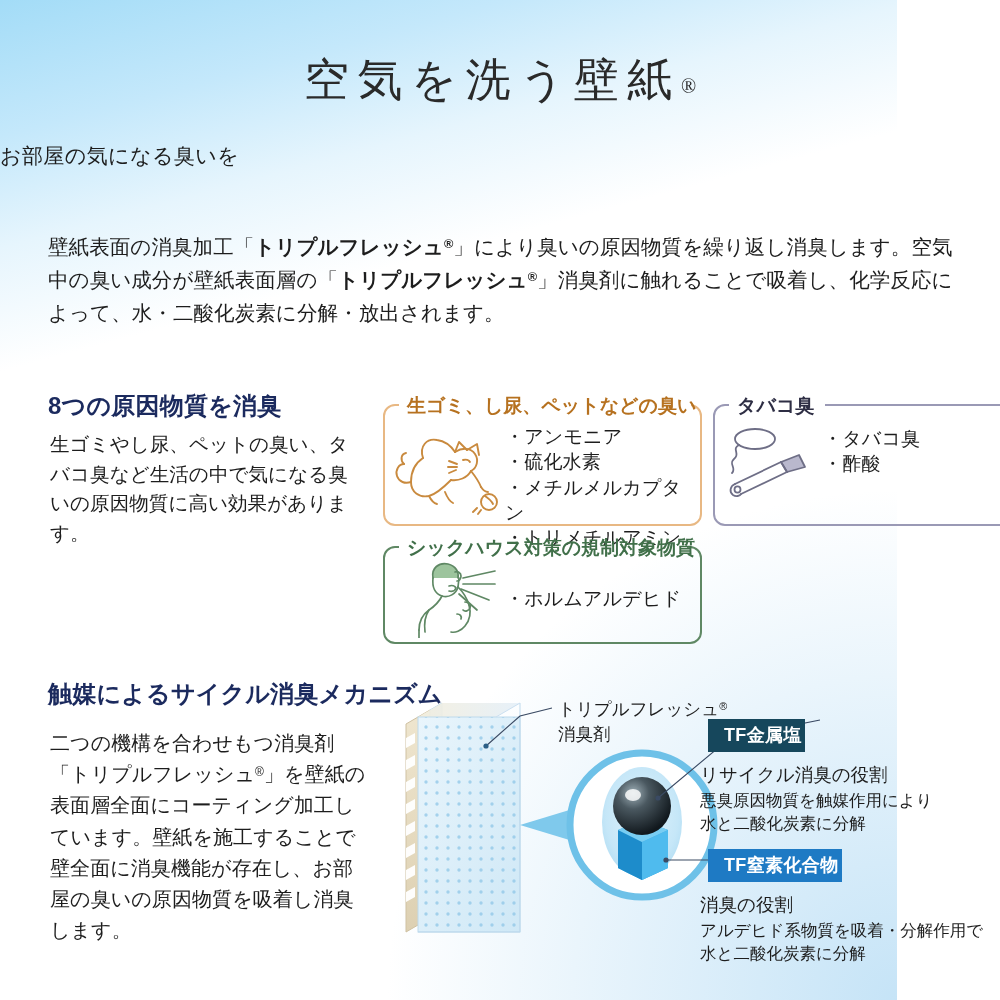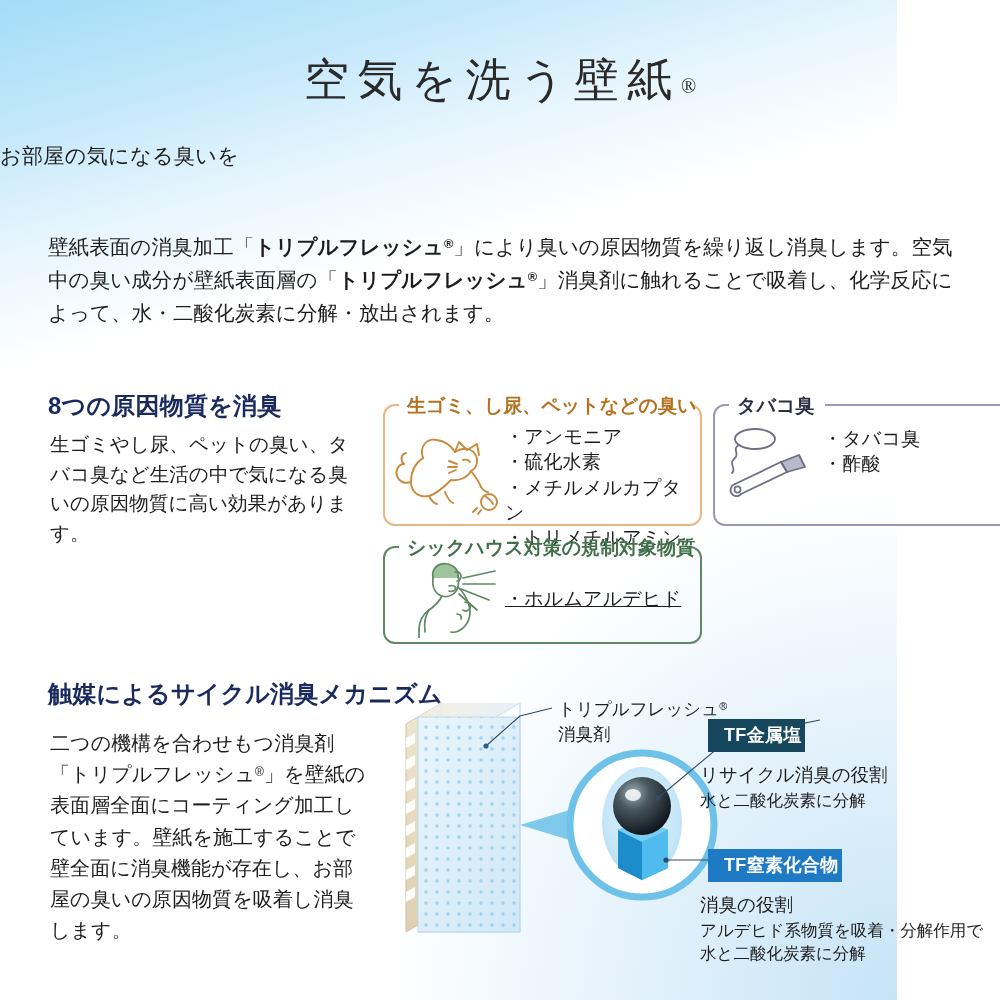--- a/index.html
+++ b/index.html
@@ -67,21 +67,21 @@
   #box-pet{left:383px;top:404px;width:315px;height:118px;border-color:#e8b883;}
   #box-pet .lgd{color:#b6711f;}
   #box-tob{left:713px;top:404px;width:272px;height:118px;border-color:#9a99b5;padding-left:43px;}
   #box-tob .lgd{color:#2e2e44;}
   #box-sick{left:383px;top:546px;width:315px;height:94px;border-color:#5f8864;}
   #box-sick .lgd{color:#41704a;}
 
   .clist{position:absolute;font-size:19px;line-height:1.33;color:#1d1d1d;letter-spacing:.01em;}
   #list-pet{left:120px;top:18px;}
   #list-tob{left:108px;top:20px;}
-  #list-sick{left:120px;top:38px;text-decoration:underline;}
+  #list-sick{left:120px;top:38px;}
 
   .ill{position:absolute;}
 
   
   #diagram{position:absolute;left:400px;top:690px;width:600px;height:300px;}
   #lbl-tf{left:527px;top:697px;width:200px;font-size:17.5px;line-height:1.42;color:#1d1d1d;position:absolute;margin-left:31px;}
   #lbl-tf sup{font-size:.62em;vertical-align:.45em;}
 
   .badge{
     position:absolute;color:#ffffff;font-size:18px;font-weight:bold;
@@ -266,20 +266,21 @@
         <circle cx="266" cy="170" r="2.6" fill="#3a4a63" stroke="none"></circle>
         <path d="M86 56 L120 26 L152 18"></path>
         <circle cx="86" cy="56" r="2.6" fill="#2b5f86" stroke="none"></circle>
       </g>
     </svg>
   </div>
 
   <div class="badge" id="badge-metal">TF金属塩</div>
   <div id="txt-metal">
     <div class="dl-head">リサイクル消臭の役割</div>
+    <div class="dl-body">悪臭原因物質を触媒作用により</div>
     <div class="dl-body">水と二酸化炭素に分解</div>
   </div>
 
   <div class="badge" id="badge-nitro">TF窒素化合物</div>
   <div id="txt-nitro">
     <div class="dl-head">消臭の役割</div>
     <div class="dl-body">アルデヒド系物質を吸着・分解作用で</div>
     <div class="dl-body">水と二酸化炭素に分解</div>
   </div>
 

